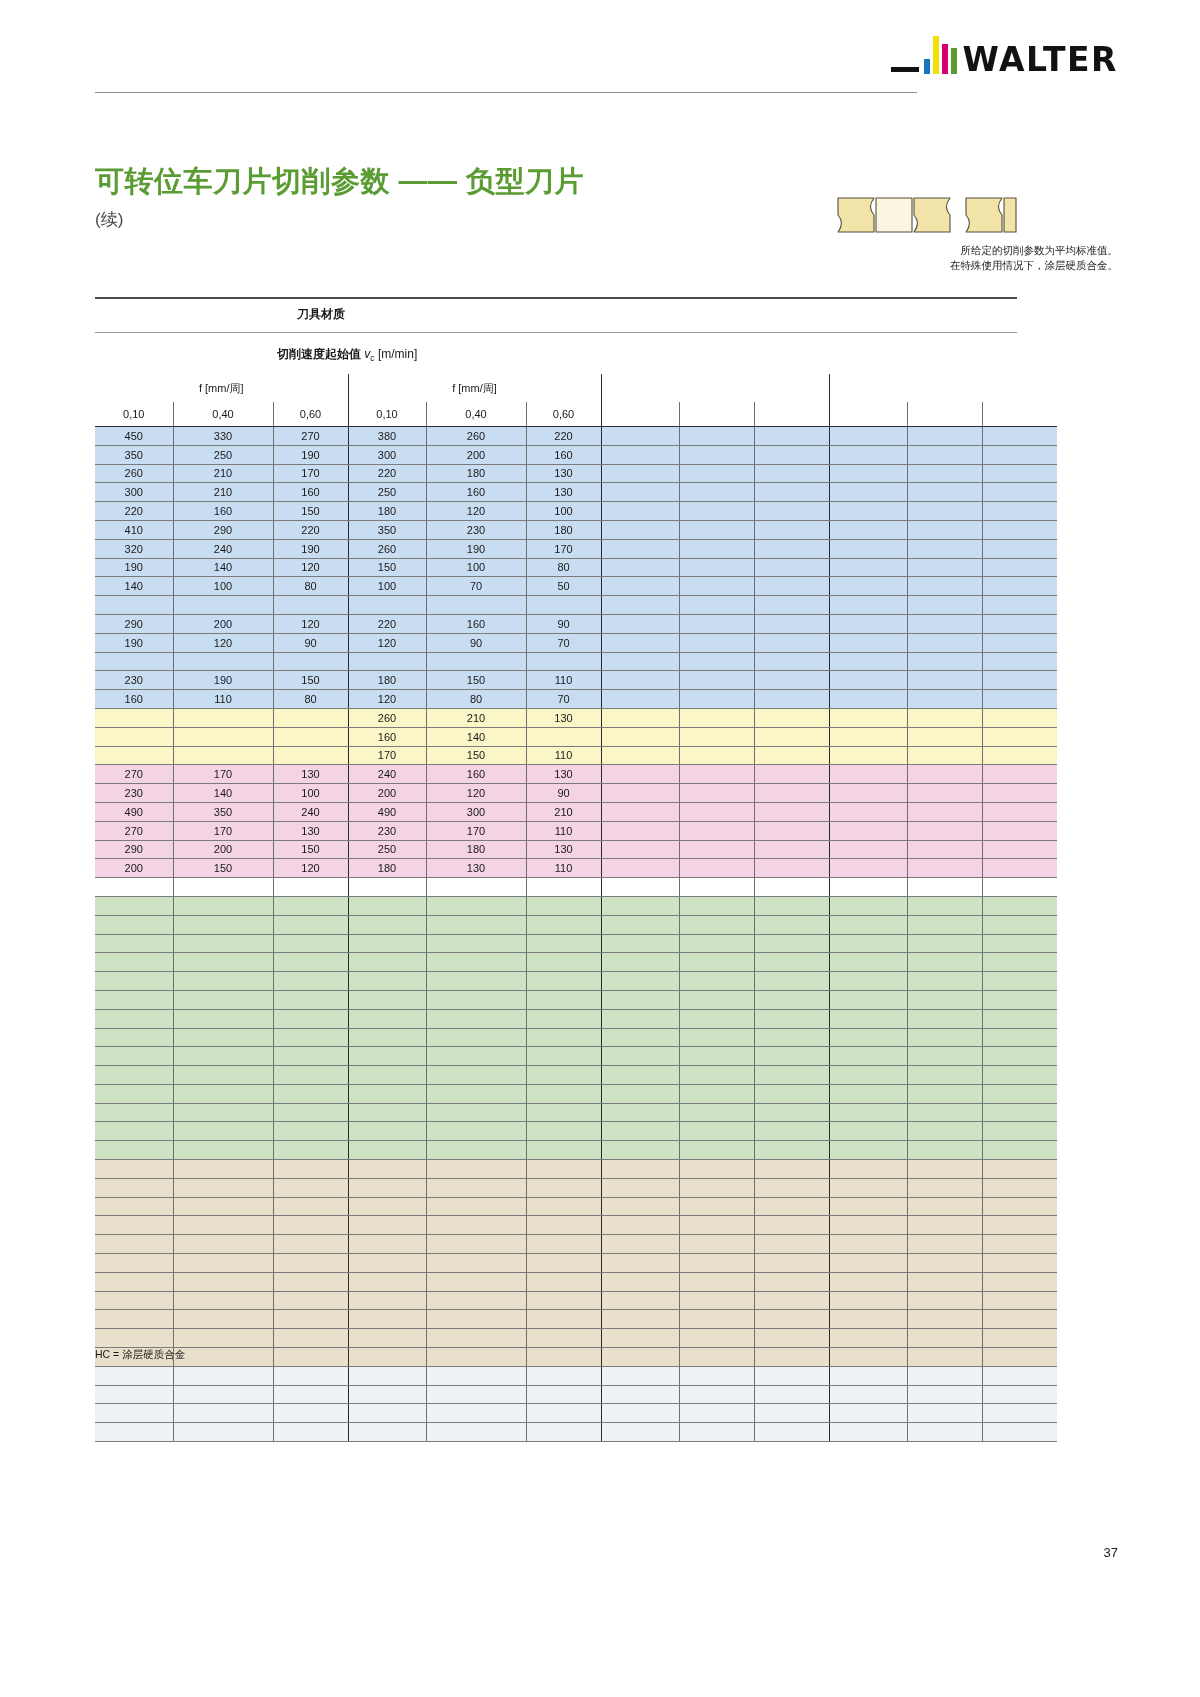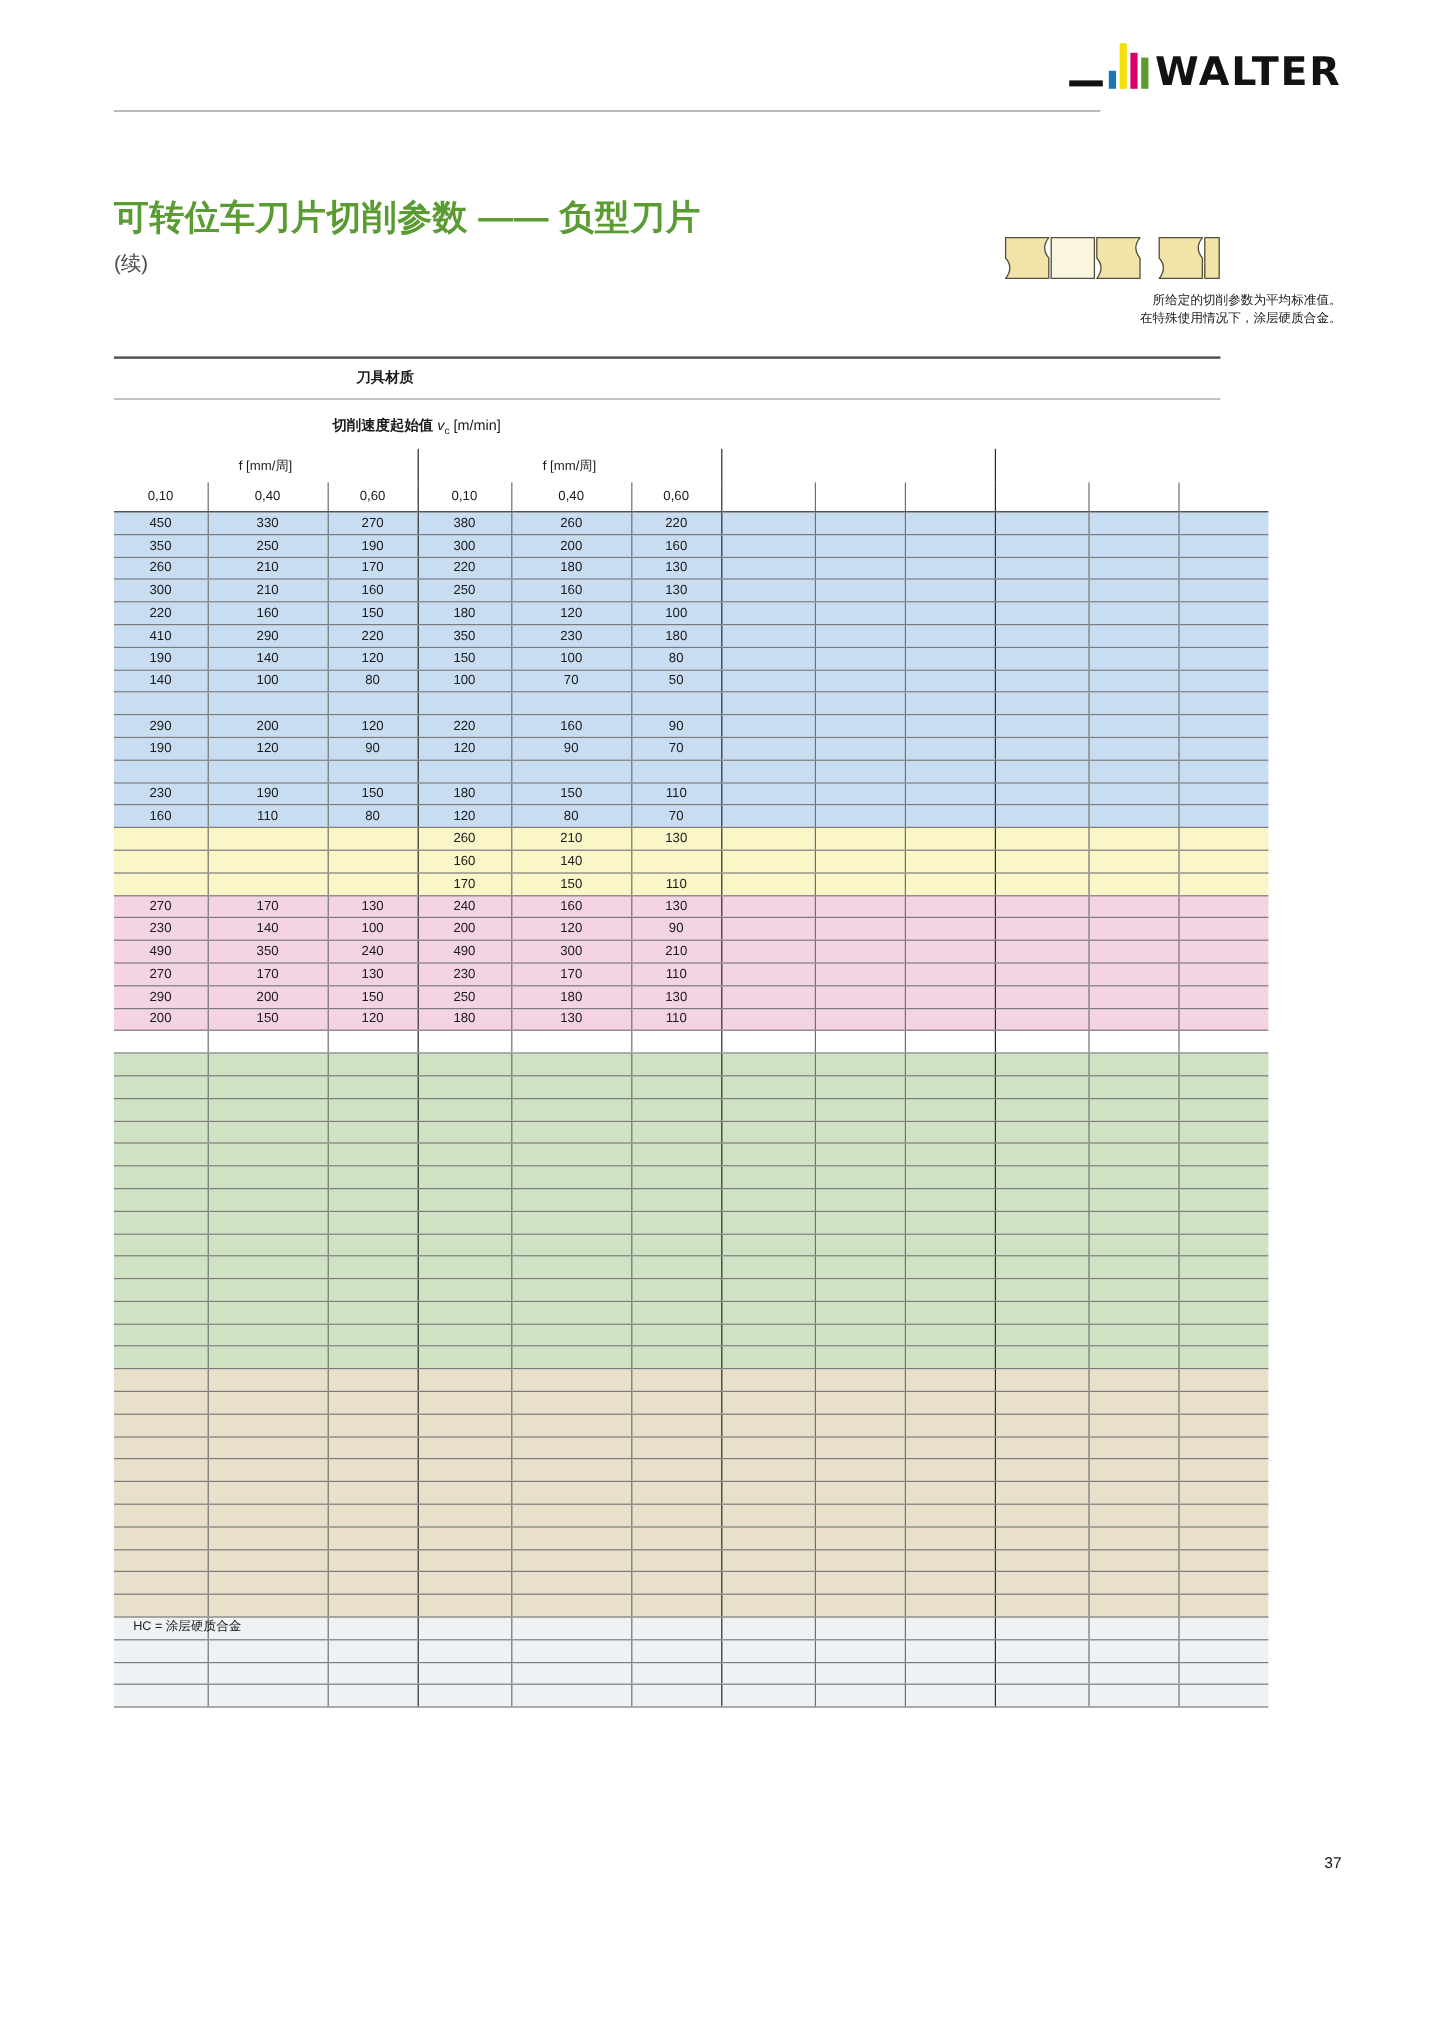--- a/index.html
+++ b/index.html
@@ -65,21 +65,21 @@
 
   
   .c-blue{background:#c9ddf2;}
   .c-yellow{background:#faf6c8;}
   .c-pink{background:#f4d3e4;}
   .c-green{background:#cfe2c4;}
   .c-beige{background:#e9e0cb;}
   .c-grey{background:#eff2f4;}
   .c-none{background:#ffffff;}
 
-  .foot-note{position:absolute;left:95px;top:1348px;font-size:10.5px;color:#1a1a1a;padding-left:16px;}
+  .foot-note{position:absolute;left:95px;top:1348px;font-size:10.5px;color:#1a1a1a;}
   .page-num{position:absolute;right:82px;top:1545px;font-size:13px;font-weight:400;color:#1a1a1a;}
 </style>
 </head>
 <body>
 
 <div class="page">
 
   <div class="logo-wrap">
     <div class="logo-dash"></div>
     <div class="logo-bars">
@@ -236,20 +236,34 @@
           <td class="c-blue vlight">230</td>
           <td class="c-blue vlight">180</td>
           <td class="c-blue vline"></td>
           <td class="c-blue vlight"></td>
           <td class="c-blue vlight"></td>
           <td class="c-blue vline"></td>
           <td class="c-blue vlight"></td>
           <td class="c-blue vlight"></td>
         </tr>
         <tr class="data">
+          <td class="c-blue ">320</td>
+          <td class="c-blue vlight">240</td>
+          <td class="c-blue vlight">190</td>
+          <td class="c-blue vline">260</td>
+          <td class="c-blue vlight">190</td>
+          <td class="c-blue vlight">170</td>
+          <td class="c-blue vline"></td>
+          <td class="c-blue vlight"></td>
+          <td class="c-blue vlight"></td>
+          <td class="c-blue vline"></td>
+          <td class="c-blue vlight"></td>
+          <td class="c-blue vlight"></td>
+        </tr>
+        <tr class="data">
           <td class="c-blue ">190</td>
           <td class="c-blue vlight">140</td>
           <td class="c-blue vlight">120</td>
           <td class="c-blue vline">150</td>
           <td class="c-blue vlight">100</td>
           <td class="c-blue vlight">80</td>
           <td class="c-blue vline"></td>
           <td class="c-blue vlight"></td>
           <td class="c-blue vlight"></td>
           <td class="c-blue vline"></td>

